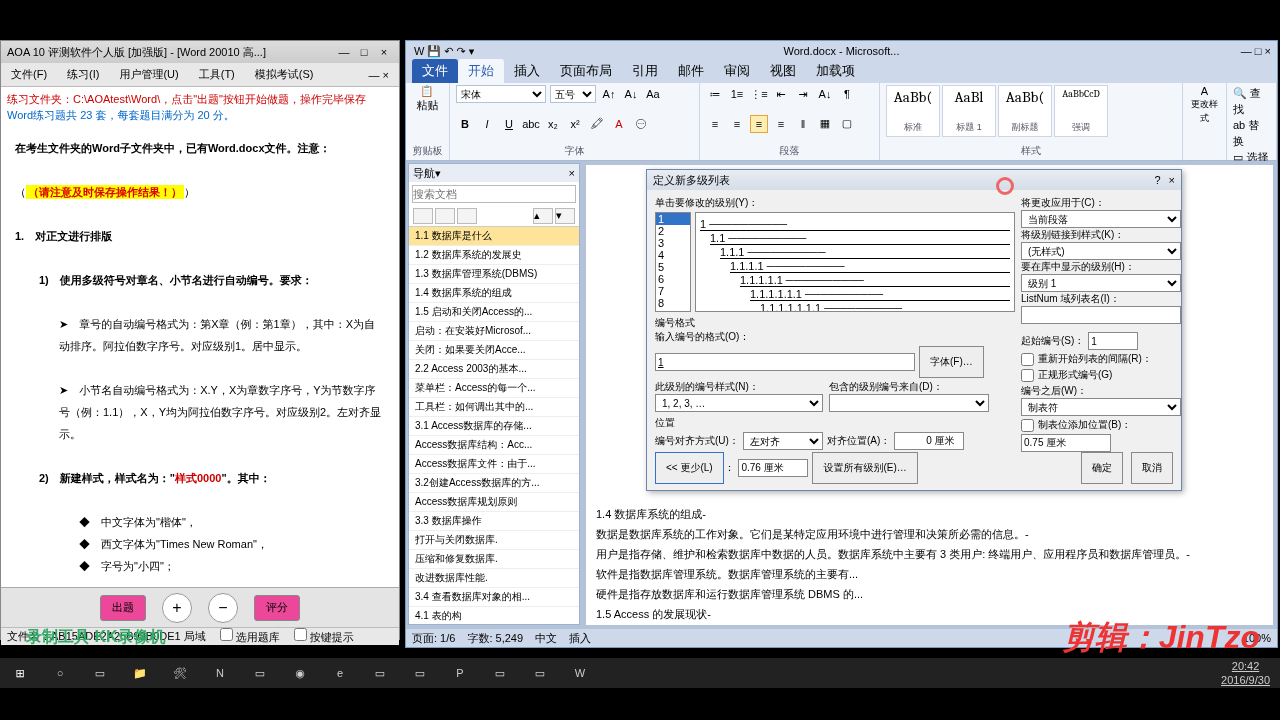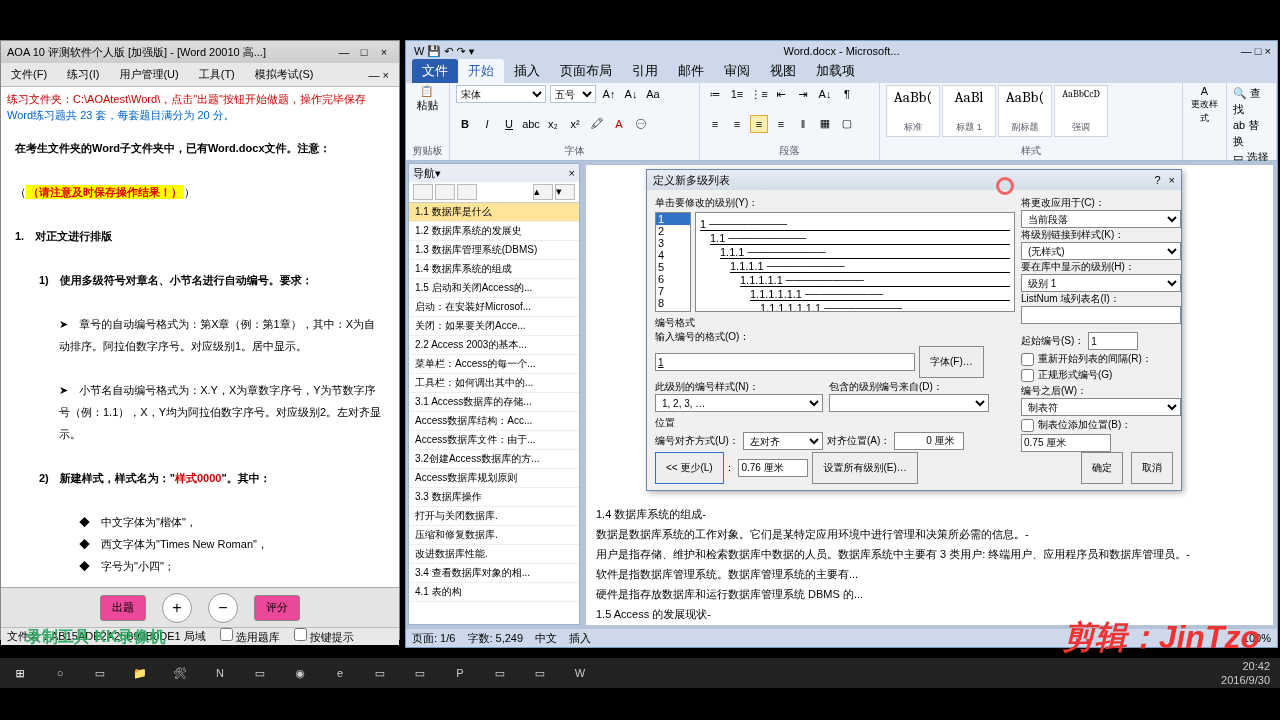--- a/index.html
+++ b/index.html
@@ -1,21 +1,21 @@
 <!DOCTYPE html>
 <html><head>
 <meta charset="utf-8">
 <style>
 * { margin: 0; padding: 0; box-sizing: border-box; font-family: "Microsoft YaHei", SimSun, sans-serif; font-size: 11px; }
 body { background: #000; width: 1280px; height: 720px; overflow: hidden; }
 
 .taskbar { position: absolute; bottom: 32px; left: 0; right: 0; height: 30px; background: #222; display: flex; align-items: center; }
 .taskbar .start { width: 40px; height: 30px; display: flex; align-items: center; justify-content: center; color: #fff; }
 .taskbar .icon { width: 40px; height: 30px; display: flex; align-items: center; justify-content: center; color: #ccc; }
-.taskbar .clock { margin-left: auto; color: #ccc; padding: 0 10px; text-align: right; line-height: 14px; }
+.taskbar .clock { margin-left: auto; color: #ccc; padding: 0 10px; text-align: center; line-height: 14px; text-decoration: underline; }
 
 
 .win-left { position: absolute; left: 0; top: 40px; width: 400px; height: 600px; background: #f0f0f0; border: 1px solid #888; }
 .win-left .title { background: linear-gradient(#ddd,#ccc); height: 22px; display: flex; align-items: center; padding: 0 6px; font-size: 11px; }
 .win-left .title .controls { margin-left: auto; display: flex; gap: 2px; }
 .win-left .title .controls span { width: 18px; text-align: center; }
 .win-left .menubar { background: #e8e8e8; height: 24px; display: flex; align-items: center; padding: 0 4px; gap: 8px; border-bottom: 1px solid #bbb; }
 .win-left .menubar span { padding: 2px 6px; }
 .win-left .menubar .closex { margin-left: auto; }
 .win-left .notice { background: #fff; padding: 4px 6px; font-size: 12px; line-height: 16px; }
@@ -249,20 +249,21 @@
     </div>
   </div>
 
   <div class="word-body">
     <div class="navpane">
       <div class="hdr">
           <span>导航</span>
         <span>▾</span>
         <span class="x">×</span>
         </div>
+      <div class="search"><input placeholder="搜索文档" style=""></div>
       <div class="viewbtns">
         <span></span>
         <span></span>
         <span></span>
         <span style="margin-left:auto">▴</span>
         <span>▾</span>
       </div>
       <div class="list" id="nav-list">
           <div class="item sel">1.1 数据库是什么</div>
           <div class="item">1.2 数据库系统的发展史</div>

